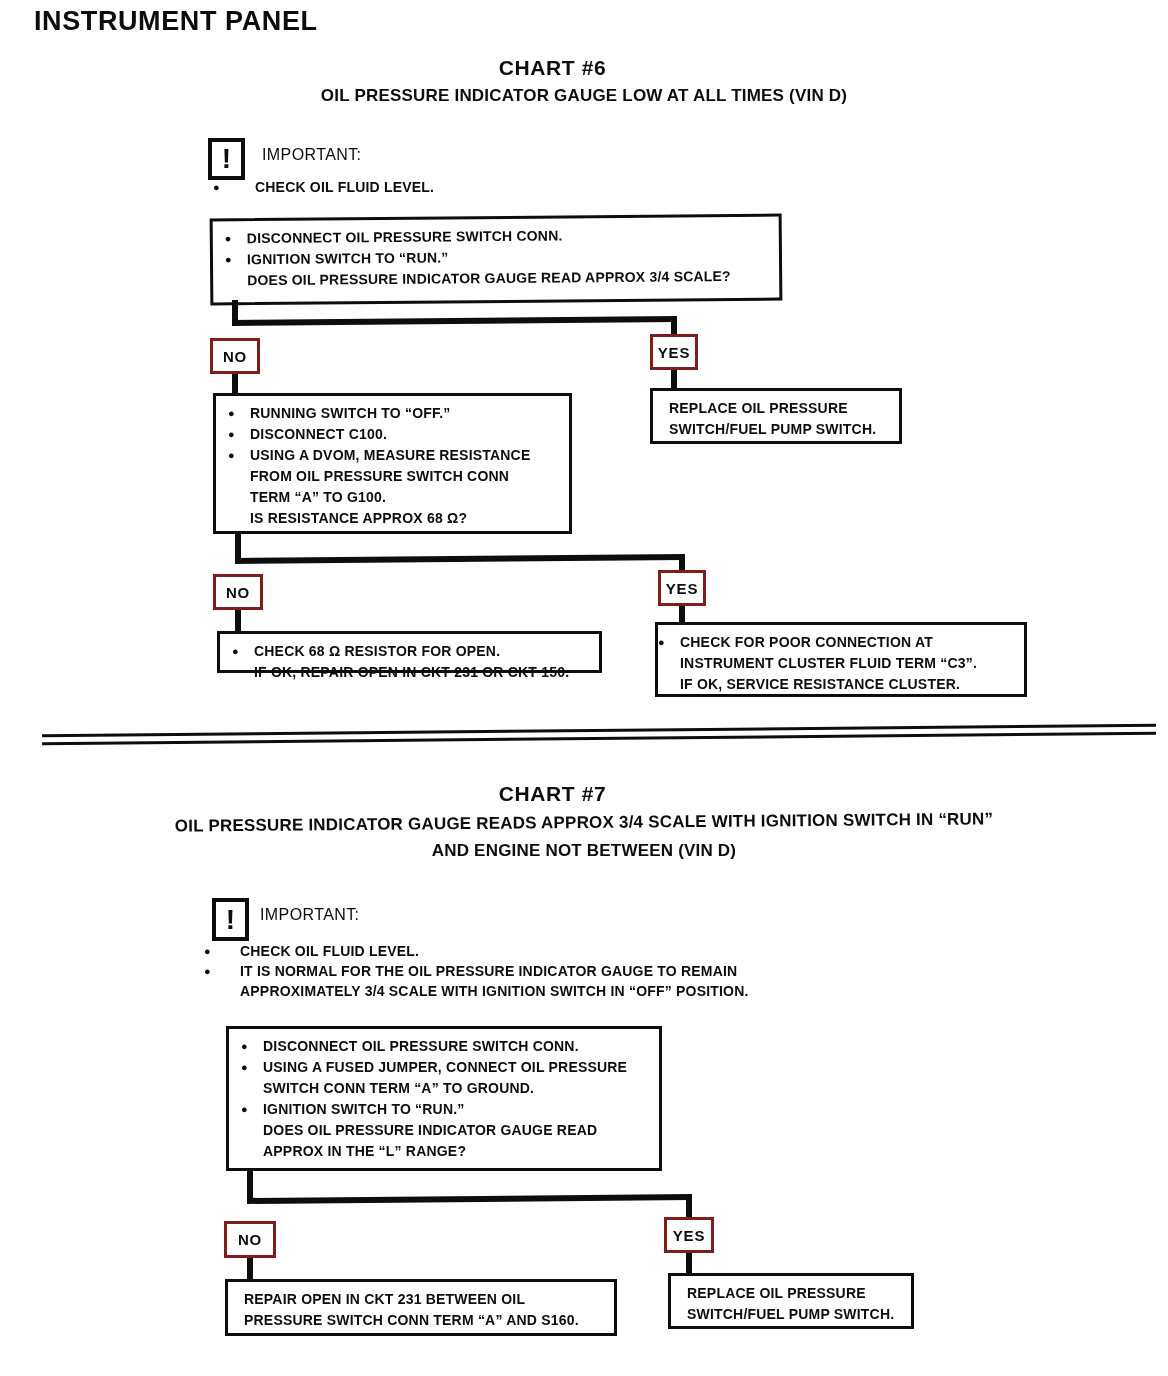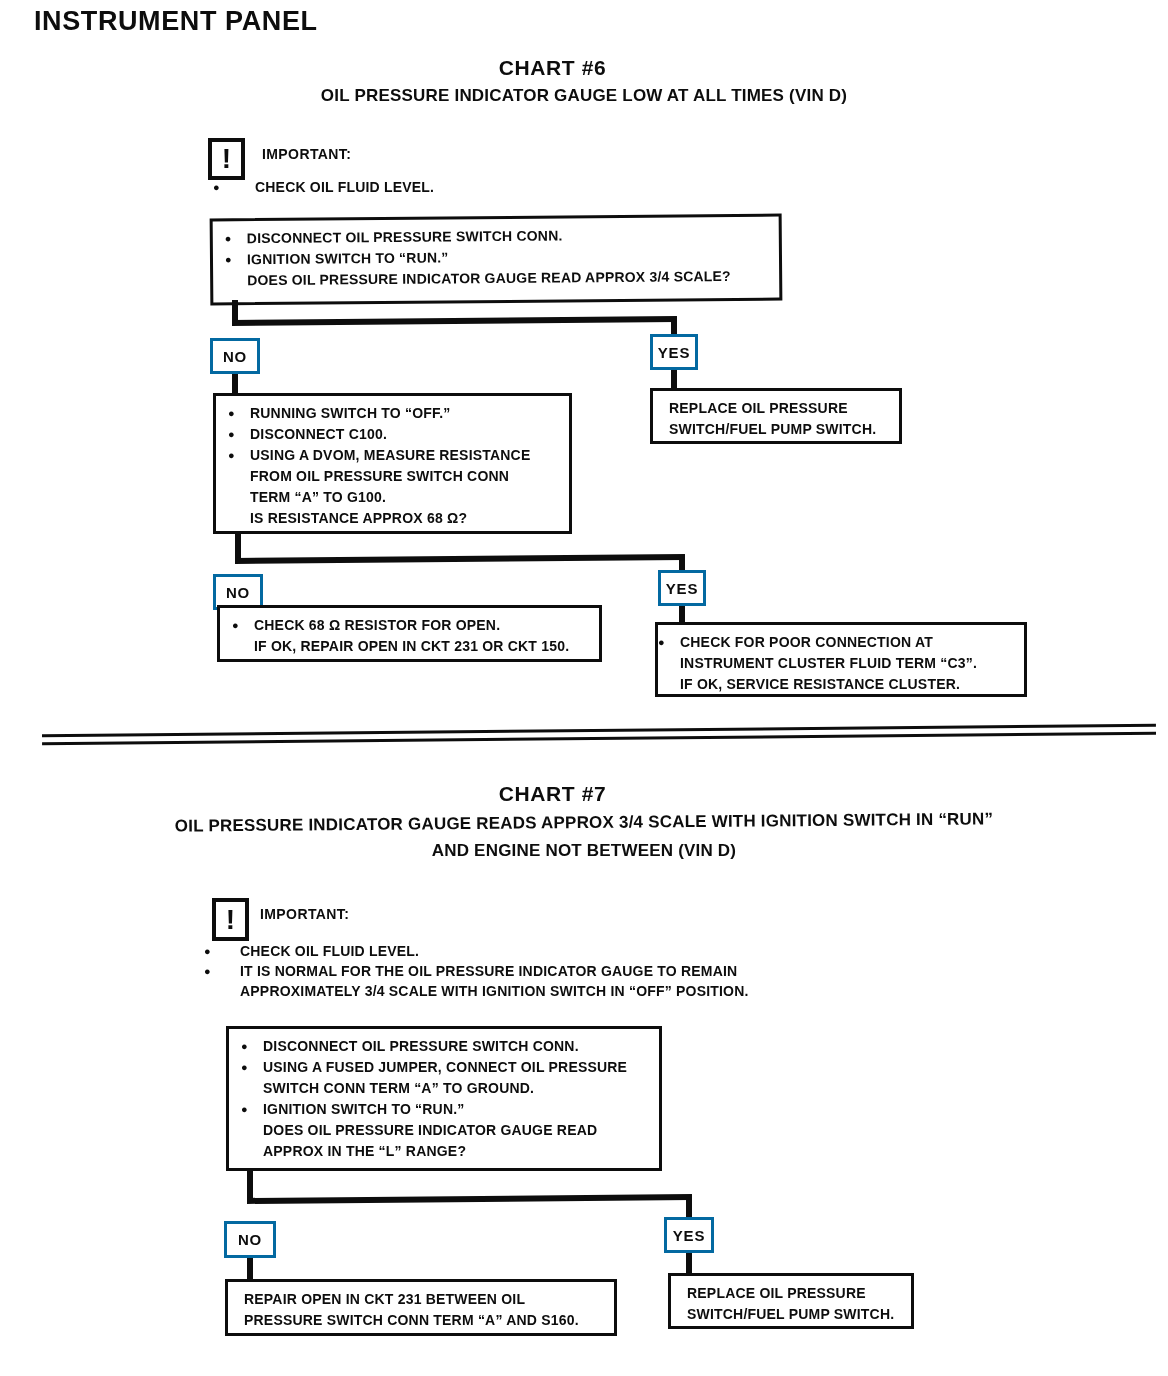--- a/index.html
+++ b/index.html
@@ -10,25 +10,25 @@
     color: #0d0d0d;
   }
   .hdr { position: absolute; left: 34px; top: 6px; font-size: 27px; font-weight: 700; letter-spacing: 0.6px; }
   .ctitle { position: absolute; left: 0; width: 1105px; text-align: center; font-weight: 700; font-size: 21px; letter-spacing: 0.6px; }
   .csub { position: absolute; left: 0; width: 1168px; text-align: center; font-weight: 700; font-size: 17px; letter-spacing: 0.2px; }
   .node { position: absolute; border: 3px solid #0d0d0d; background: #fff; padding: 7px 6px 5px 12px; font-weight: 700; font-size: 14px; line-height: 21px; letter-spacing: 0.2px; }
   .node.plain { padding-left: 16px; }
   .row { display: flex; align-items: flex-start; }
   .dot { flex: 0 0 22px; font-size: 11px; line-height: 21px; }
   .dot.on::before { content: "●"; }
-  .tag { position: absolute; border: 3px solid #0369a1; background: #fff; display: flex; align-items: center; justify-content: center; font-weight: 700; font-size: 15px; letter-spacing: 0.8px; }
+  .tag { position: absolute; border: 3px solid #7f1d1d; background: #fff; display: flex; align-items: center; justify-content: center; font-weight: 700; font-size: 15px; letter-spacing: 0.8px; }
   .vl { position: absolute; width: 6px; background: #0d0d0d; }
   .hl { position: absolute; height: 6px; background: #0d0d0d; }
   .impbox { position: absolute; border: 4px solid #0d0d0d; display: flex; align-items: center; justify-content: center; font-weight: 700; font-size: 28px; }
-  .implbl { position: absolute; font-weight: 700; font-size: 14px; letter-spacing: 0.4px; }
+  .implbl { position: absolute; font-weight: 400; font-size: 16px; letter-spacing: 0.4px; }
   .igroup { position: absolute; font-weight: 700; font-size: 14px; line-height: 20px; letter-spacing: 0.2px; }
   .igroup .dot { flex: 0 0 42px; line-height: 20px; }
   .igroup.g7 .dot { flex: 0 0 36px; }
   .divider { position: absolute; left: 42px; top: 729px; width: 1114px; transform: rotate(-0.55deg); }
   .divider .bar { height: 3px; background: #0d0d0d; }
   .divider .bar + .bar { margin-top: 5px; }
   .tilt { transform: rotate(-0.5deg); }
 </style>
 </head>
 <body>
@@ -110,21 +110,21 @@
 </div>
 
 <div class="vl" style="left:235px;top:532px;height:30px"></div>
 <div class="hl tilt" style="left:235px;top:556px;width:450px"></div>
 <div class="vl" style="left:679px;top:556px;height:16px"></div>
 <div class="tag" style="left:213px;top:574px;width:50px;height:36px">NO</div>
 <div class="tag" style="left:658px;top:570px;width:48px;height:36px">YES</div>
 <div class="vl" style="left:235px;top:610px;height:23px"></div>
 <div class="vl" style="left:679px;top:606px;height:18px"></div>
 
-<div class="node" style="left:217px;top:605px;width:385px;height:57px">
+<div class="node" style="left:217px;top:631px;width:385px;height:42px">
   <div class="row">
       <span class="dot on"></span>
       <span>CHECK 68 Ω RESISTOR FOR OPEN.</span>
     </div>
   <div class="row">
       <span class="dot"></span>
       <span>IF OK, REPAIR OPEN IN CKT 231 OR CKT 150.</span>
     </div>
 </div>
 

